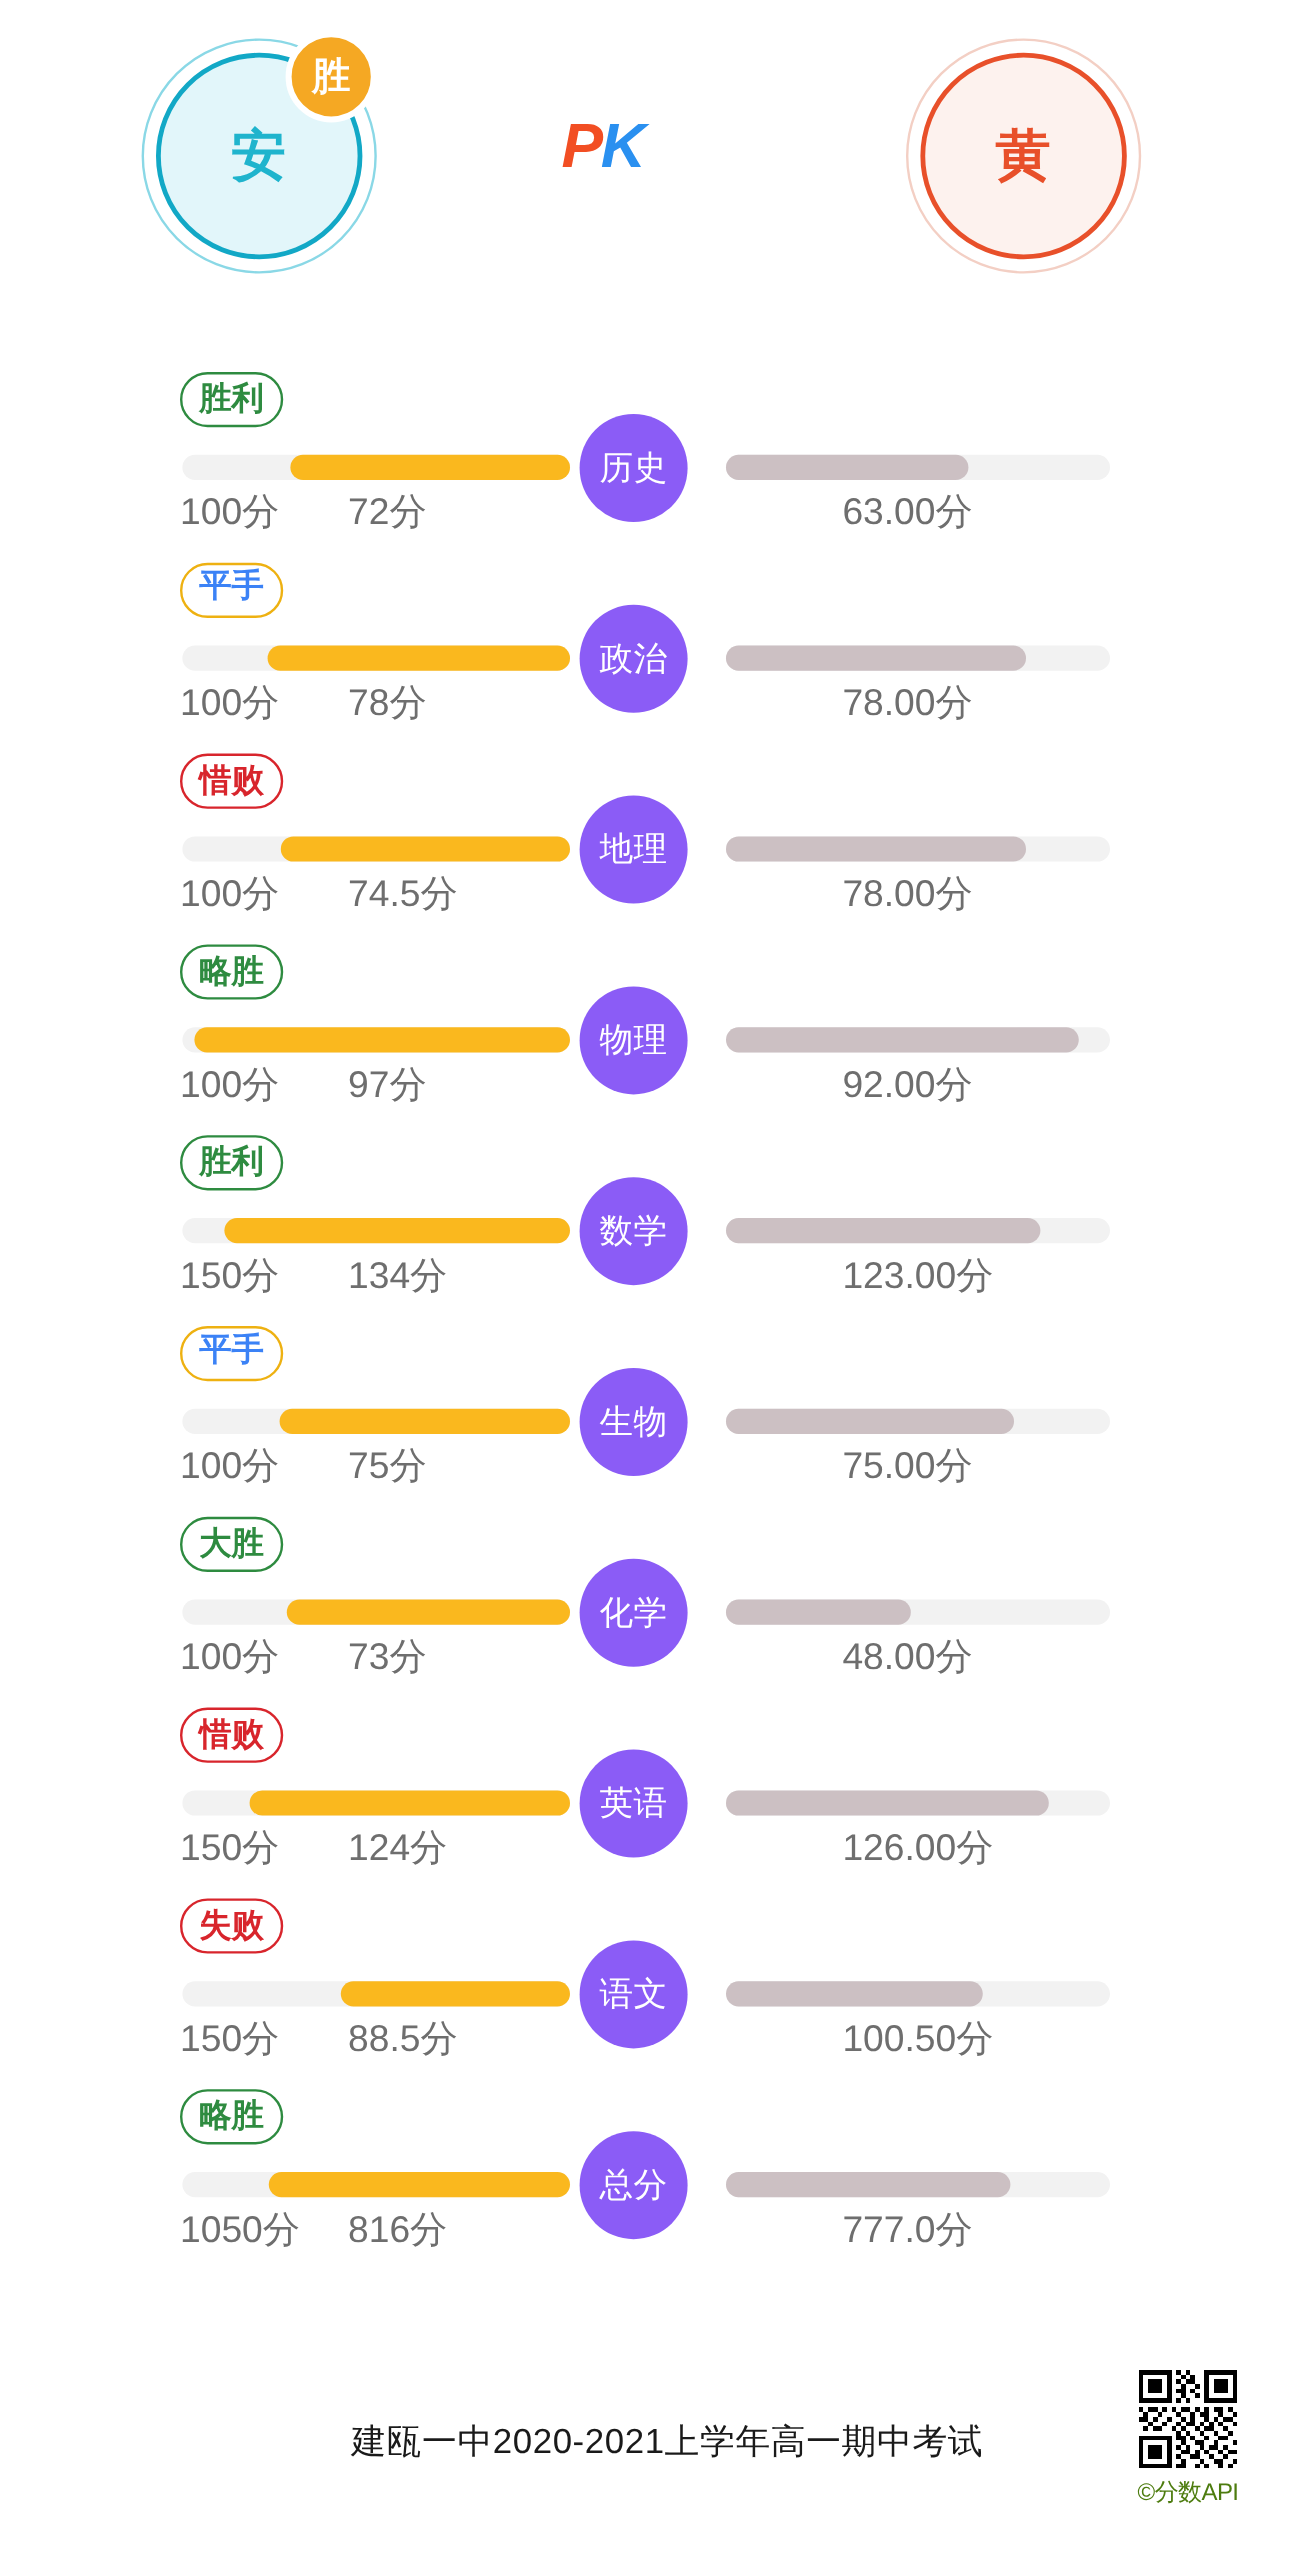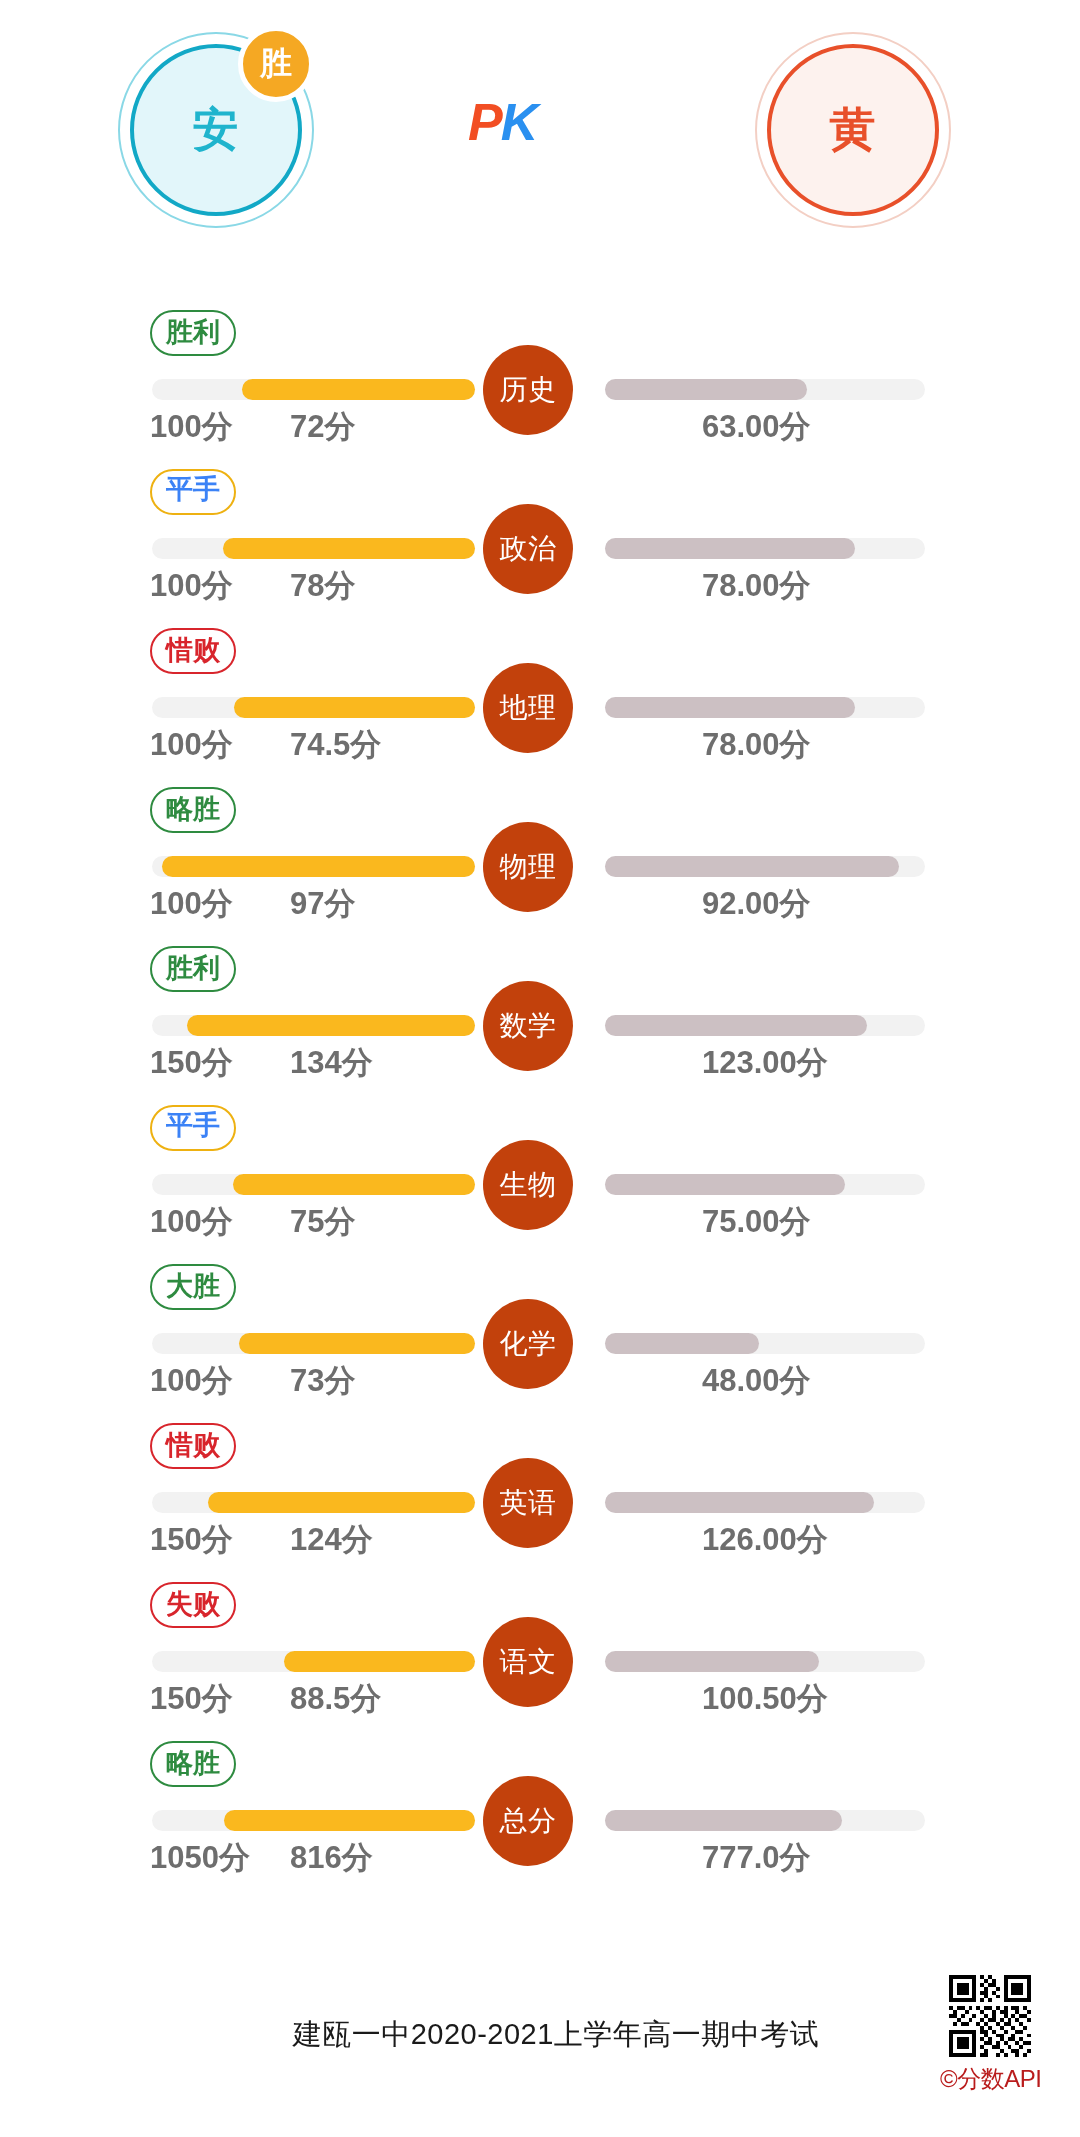--- a/index.html
+++ b/index.html
@@ -125,36 +125,35 @@
   }
   .bar-fill.left{right:0;background:#fab81e;}
   .bar-fill.right{left:0;background:#ccc0c3;}
 
   
   .subject{
     position:absolute;
     top:45px;left:483px;
     width:90px;height:90px;
     border-radius:50%;
-    background:#c2410c;
+    background:#8b5cf6;
     color:#ffffff;
     display:flex;align-items:center;justify-content:center;
     font-size:28px;
     font-weight:500;
     letter-spacing:0.5px;
   }
 
   
   .lbl{
     position:absolute;
     top:106px;
     font-size:31px;
     color:#6e6e6e;
     white-space:nowrap;
-    font-weight:bold;
   }
   .lbl-full{left:150px;}
   .lbl-mine{left:290px;}
   .lbl-right{left:680px;margin-left:22px;}
 
   
   .footer-text{
     position:absolute;
     top:2015px;left:0;width:1080px;
     text-align:center;
@@ -169,22 +168,22 @@
     width:100px;
     text-align:center;
   }
   .qr-code{
     width:82px;height:82px;
     margin:0 auto;
     display:block;
   }
   .qr-caption{
     margin-top:6px;
-    font-size:24px;
-    color:#b91c1c;
+    font-size:20px;
+    color:#4d7c0f;
     white-space:nowrap;
     letter-spacing:-0.5px;
   }
 </style>
 </head>
 <body>
 
 <div class="header">
 
   <div class="avatar-wrap avatar-left">

